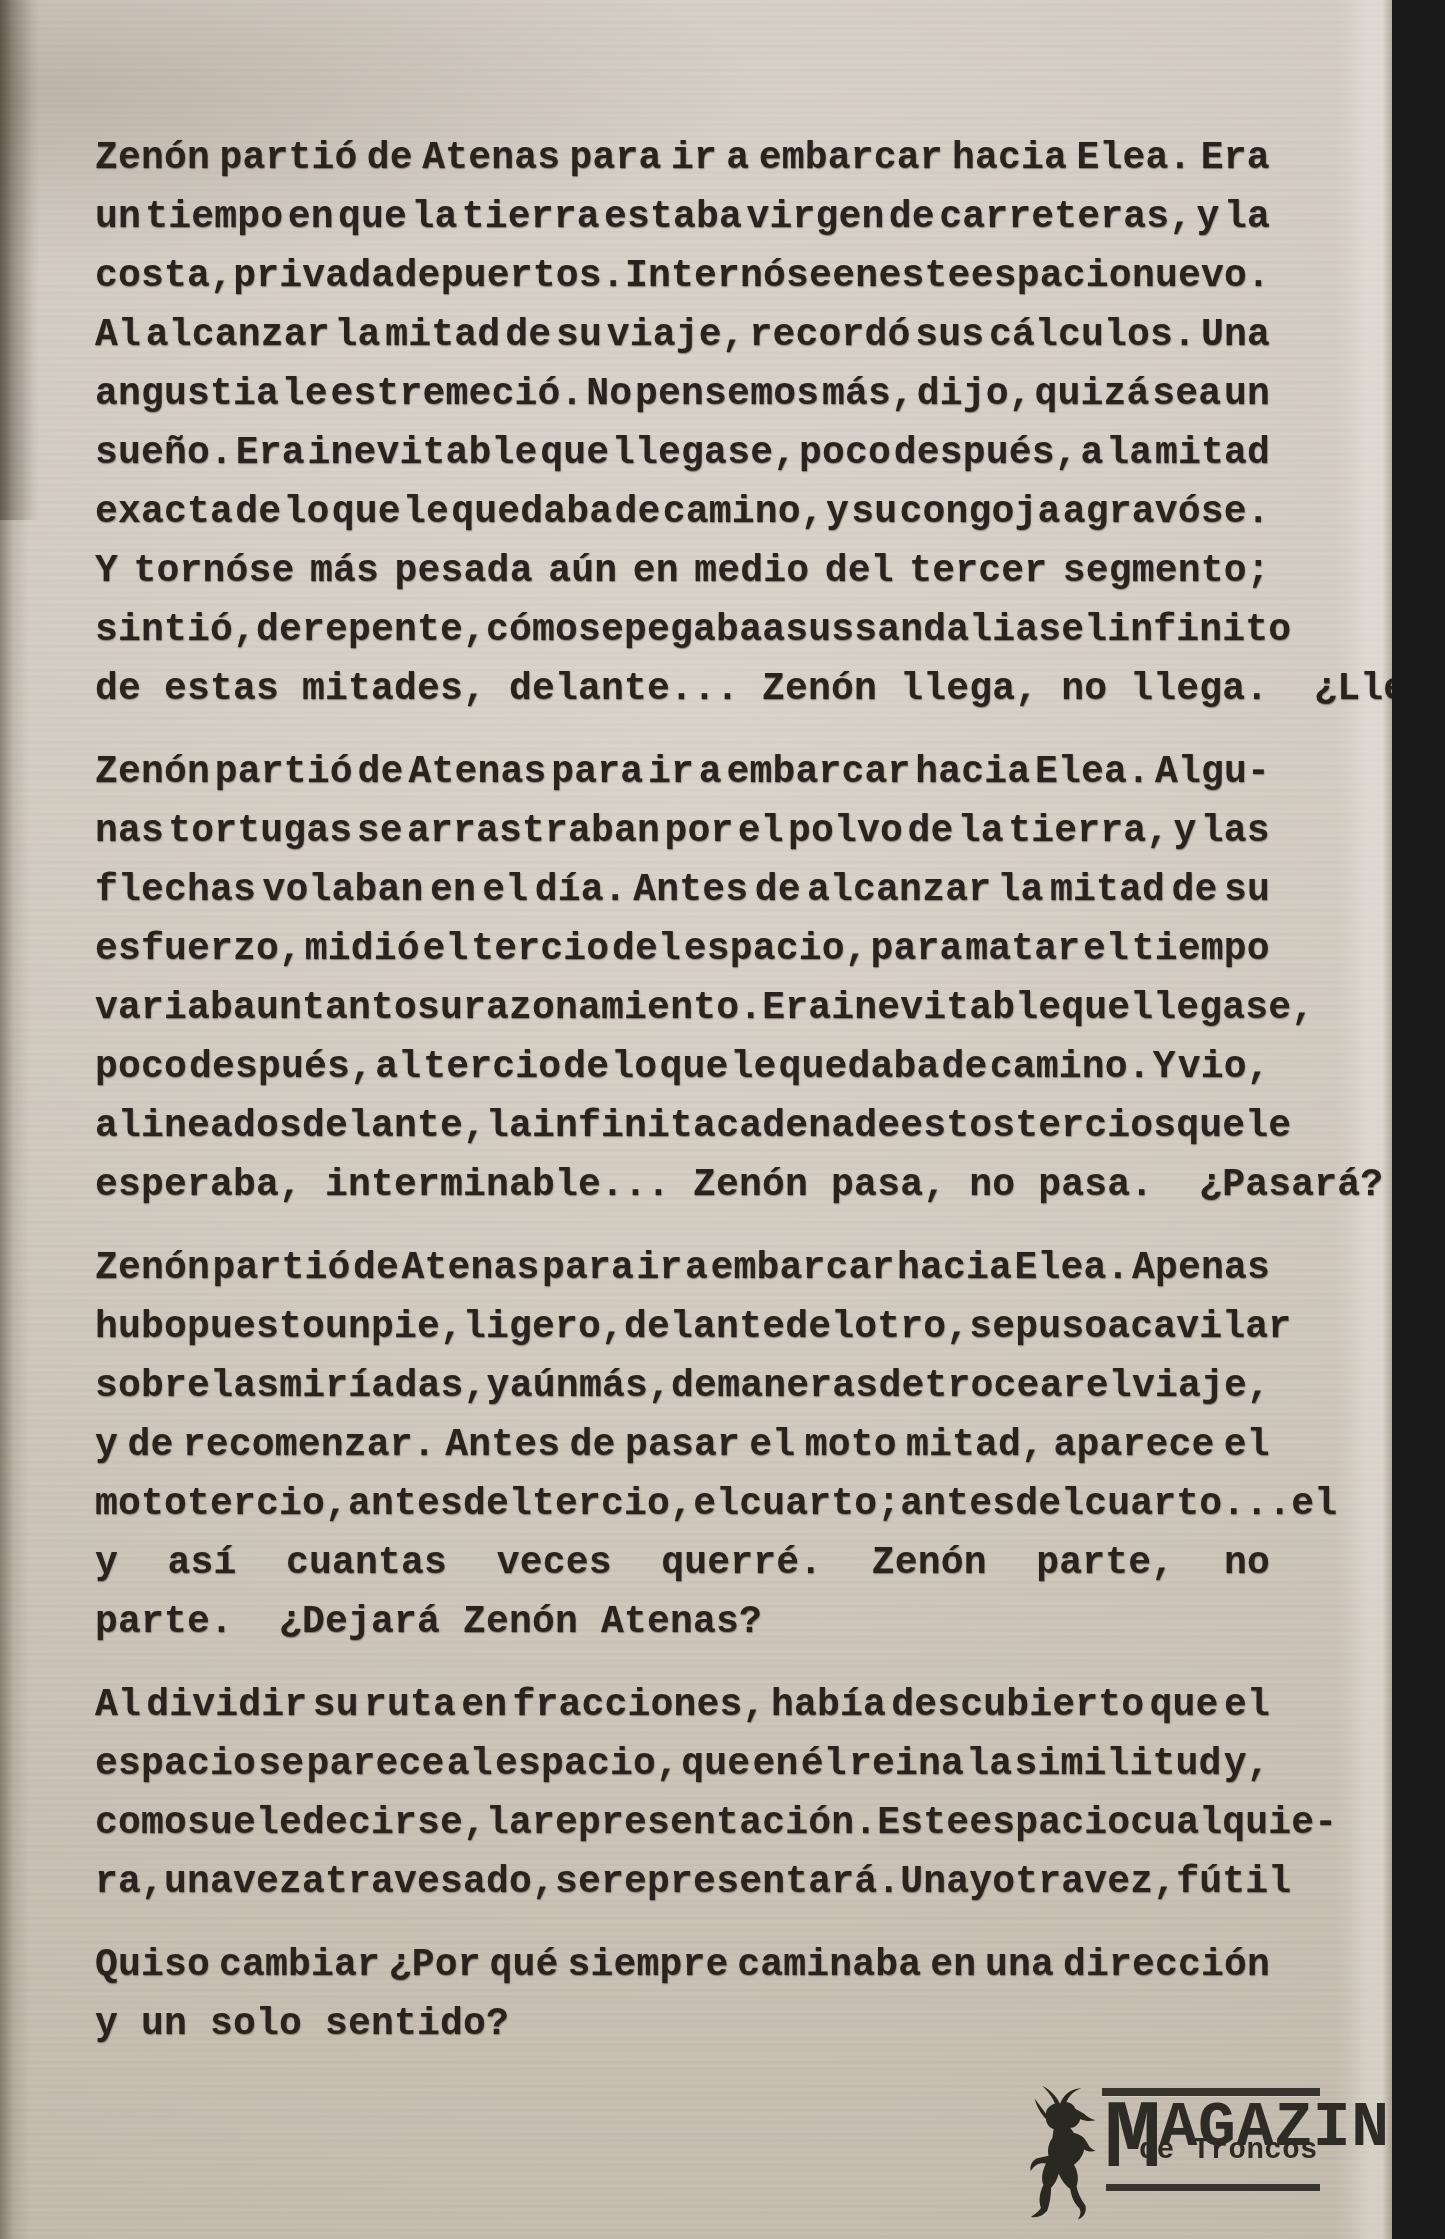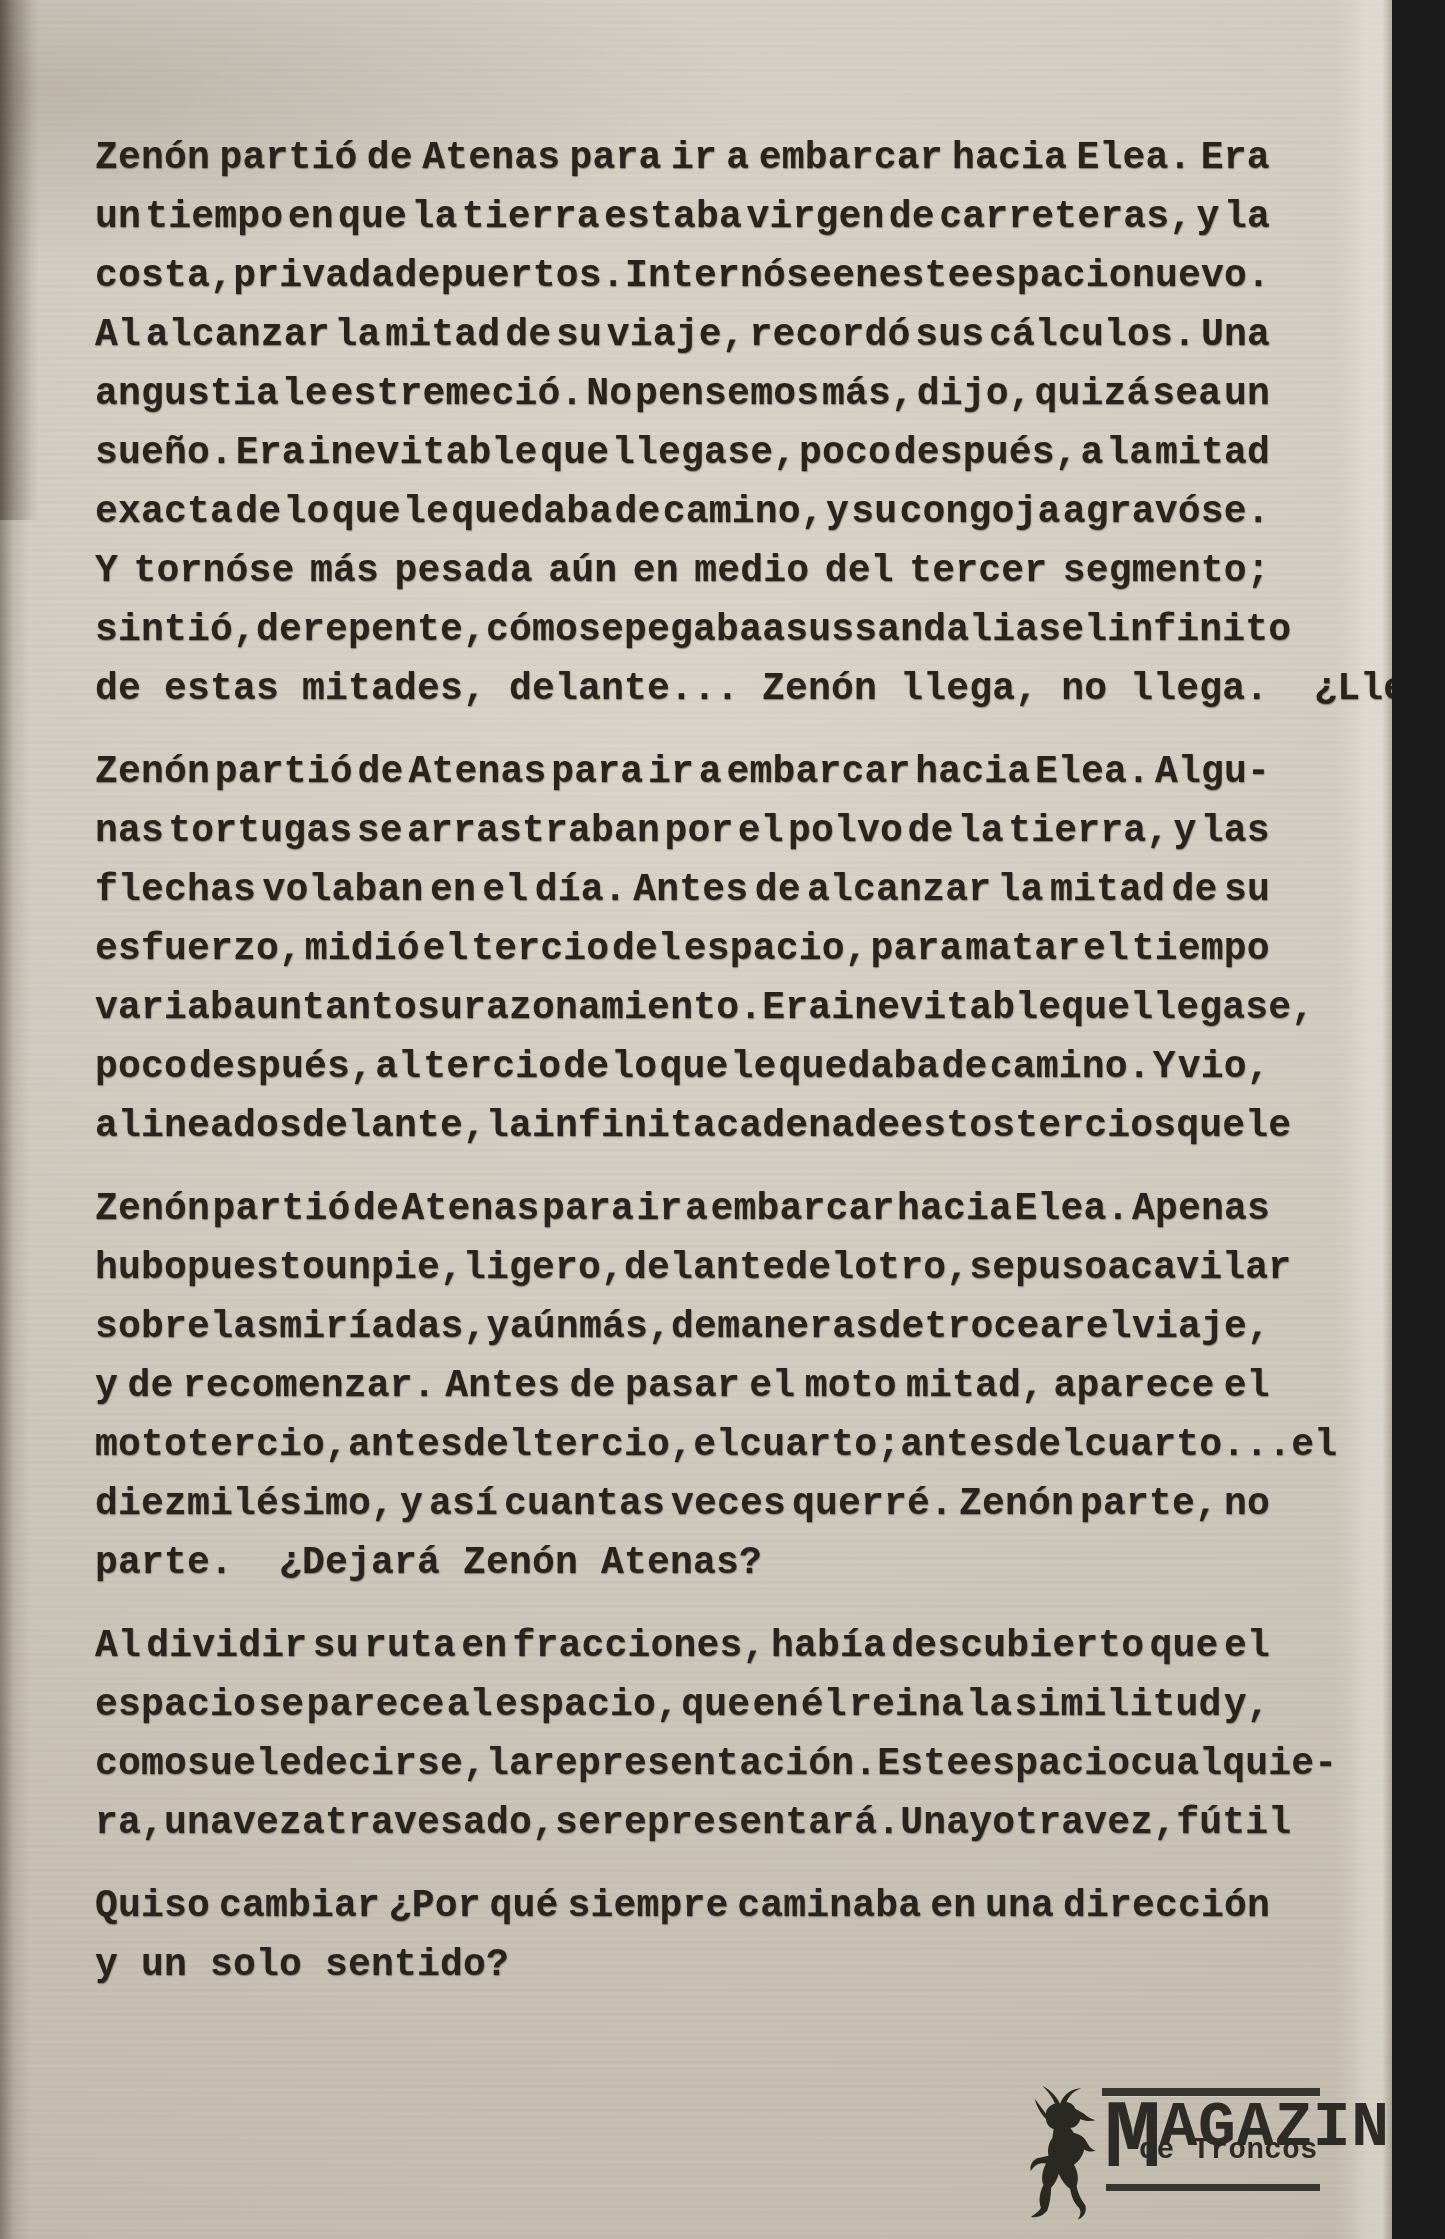--- a/index.html
+++ b/index.html
@@ -268,20 +268,21 @@
           <span>delante,</span>
           <span>la</span>
           <span>infinita</span>
           <span>cadena</span>
           <span>de</span>
           <span>estos</span>
           <span>tercios</span>
           <span>que</span>
           <span>le</span>
         </div>
+        <div class="line last">esperaba, interminable... Zenón pasa, no pasa.&nbsp; ¿Pasará?</div>
       </div>
       <div class="para">
         <div class="line justified">
           <span>Zenón</span>
           <span>partió</span>
           <span>de</span>
           <span>Atenas</span>
           <span>para</span>
           <span>ir</span>
           <span>a</span>
@@ -338,21 +339,20 @@
           <span>del</span>
           <span>tercio,</span>
           <span>el</span>
           <span>cuarto;</span>
           <span>antes</span>
           <span>del</span>
           <span>cuarto...</span>
           <span>el</span>
         </div>
         <div class="line justified">
-          <span>diezmilésimo,</span>
           <span>y</span>
           <span>así</span>
           <span>cuantas</span>
           <span>veces</span>
           <span>querré.</span>
           <span>Zenón</span>
           <span>parte,</span>
           <span>no</span>
         </div>
         <div class="line last">parte.&nbsp; ¿Dejará Zenón Atenas?</div>

